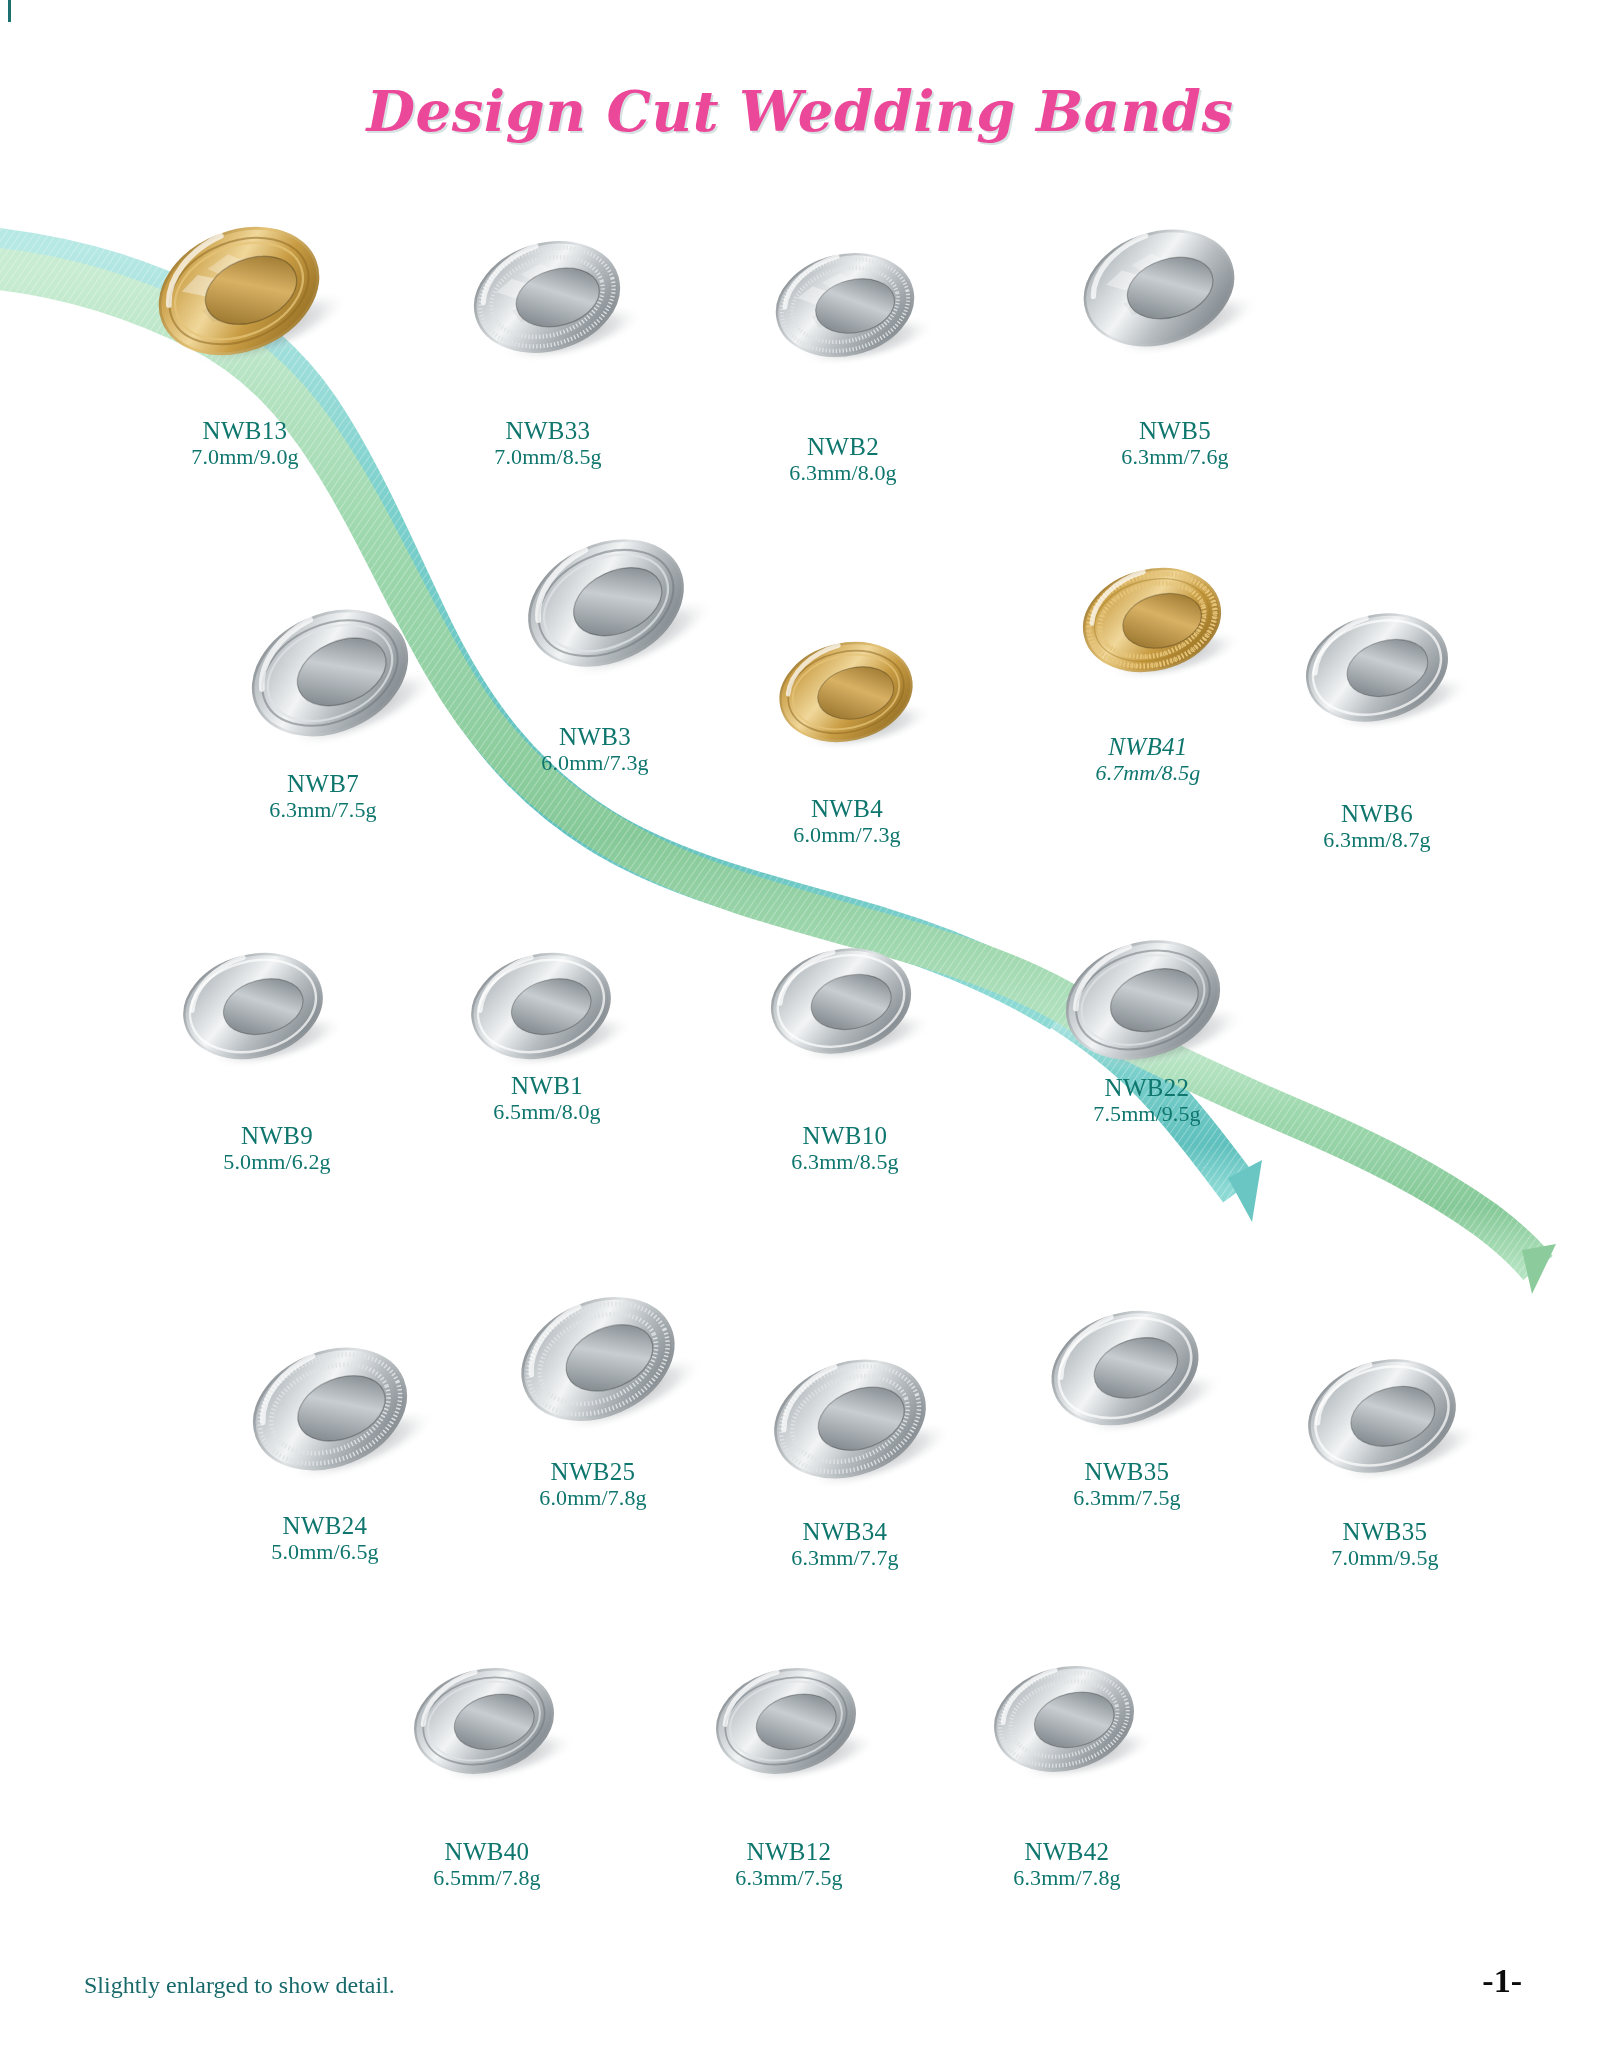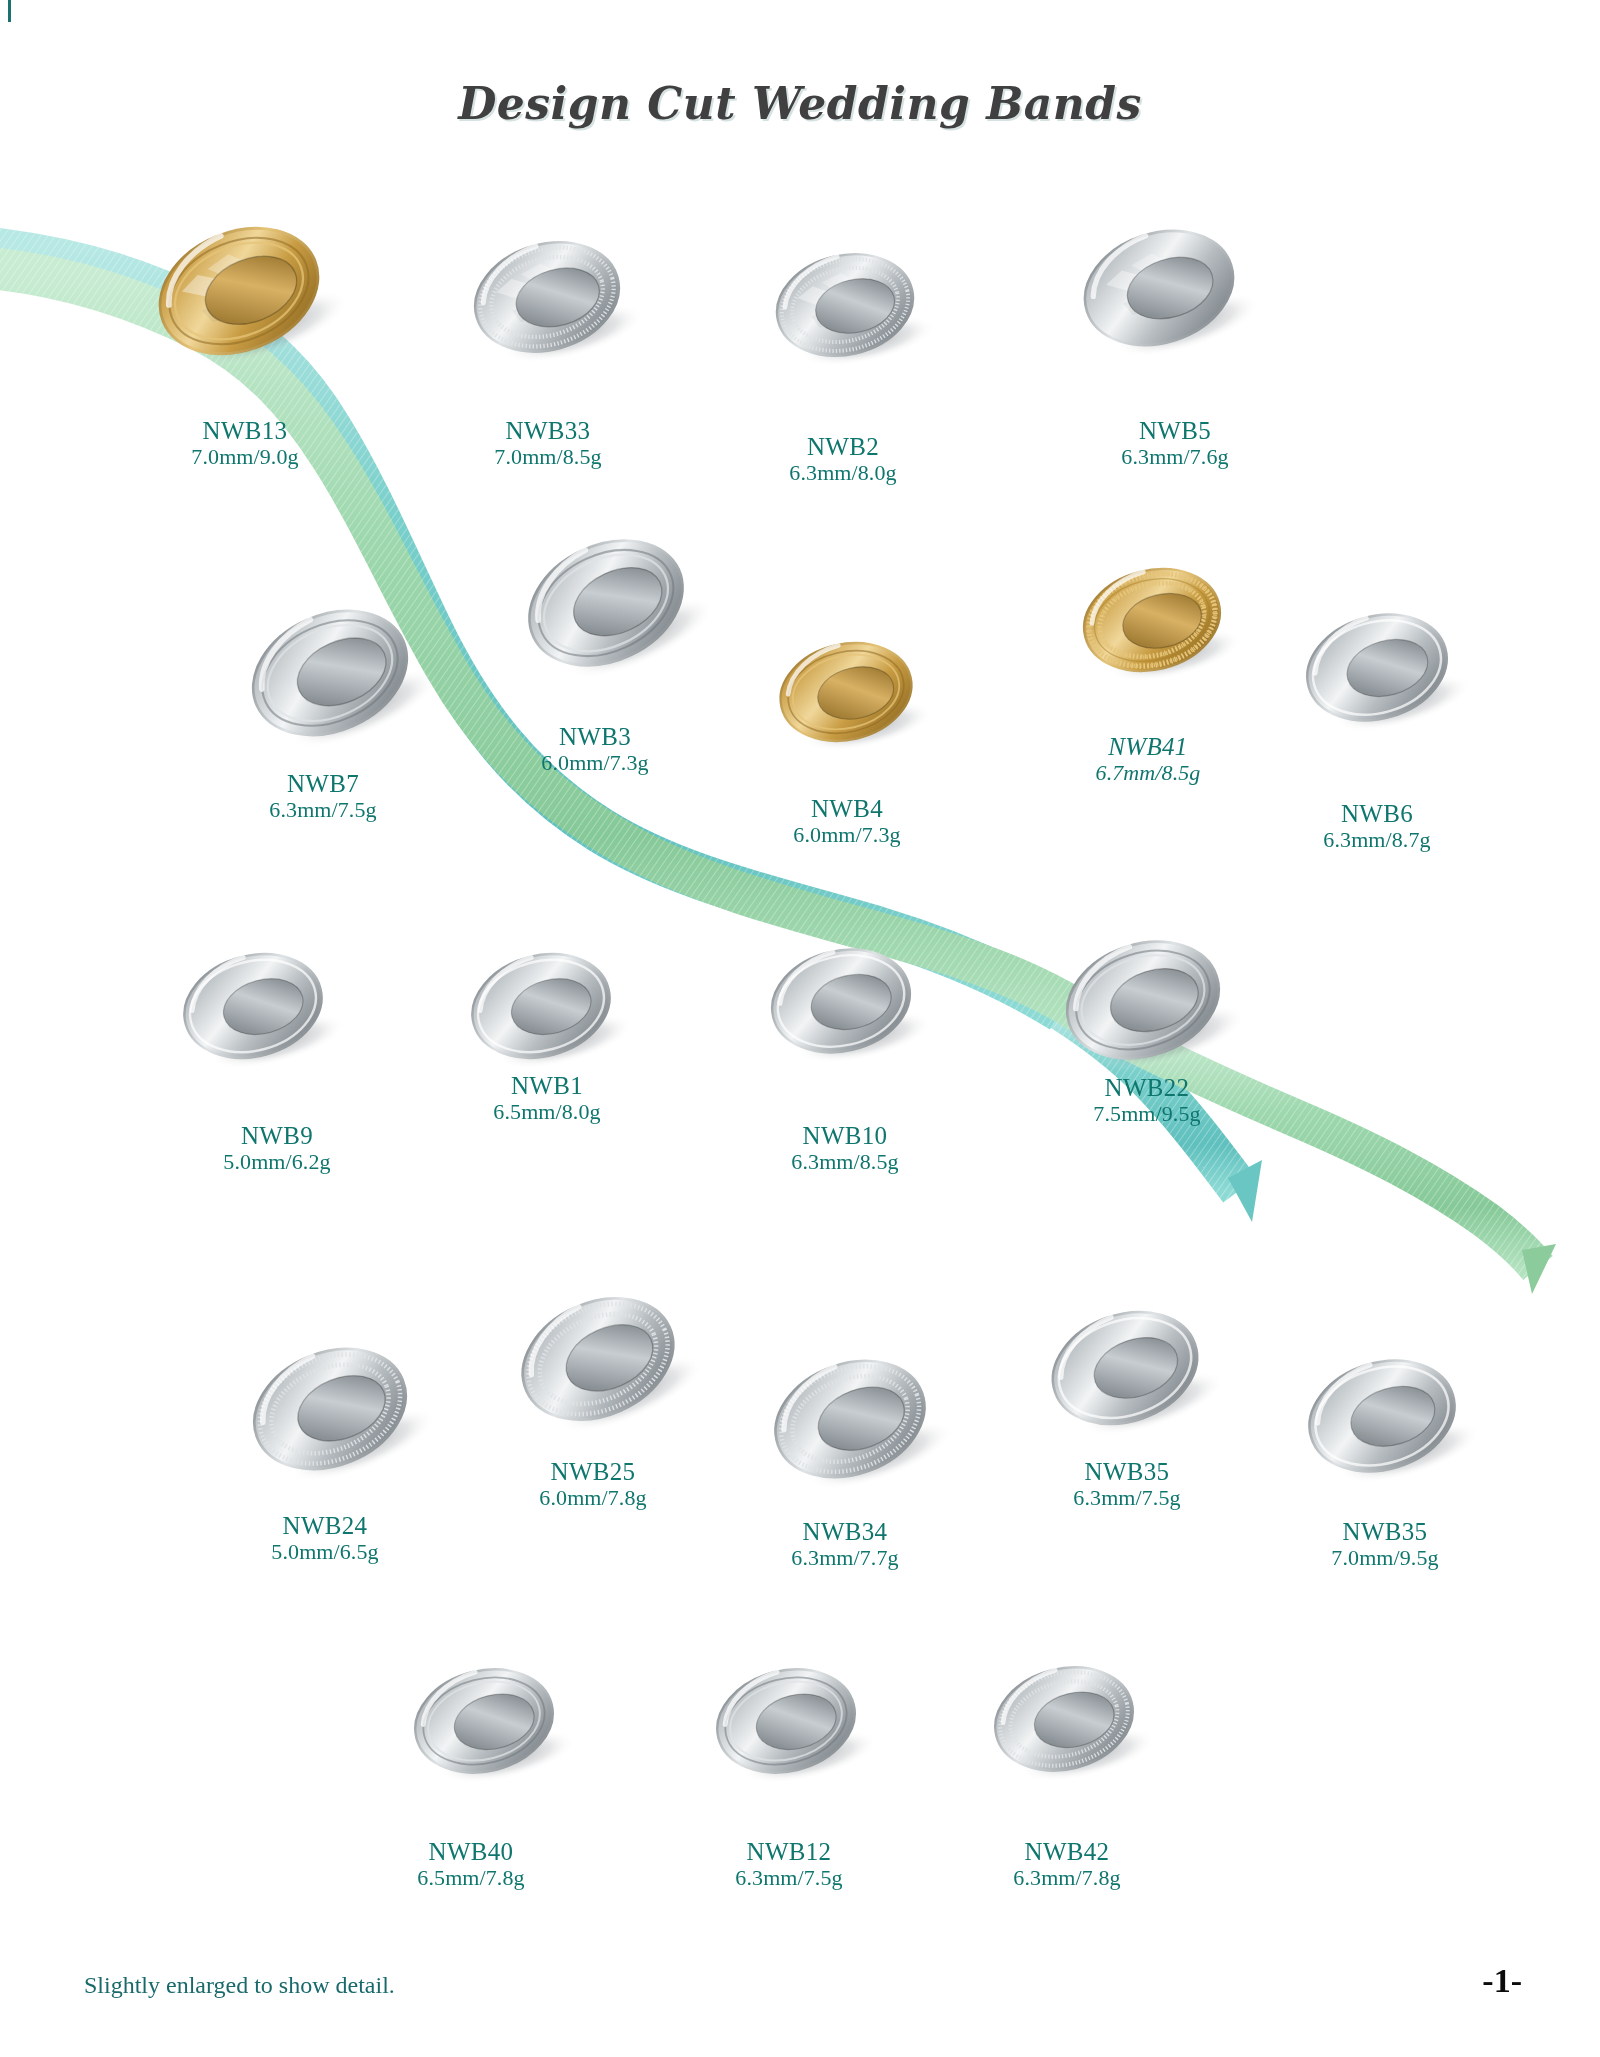--- a/index.html
+++ b/index.html
@@ -28,23 +28,23 @@
   }
 
   
   #title {
     position: absolute;
     top: 78px; left: 0; width: 100%;
     text-align: center;
     font-family: "DejaVu Serif", "Liberation Serif", serif;
     font-style: italic;
     font-weight: bold;
-    font-size: 44px;
+    font-size: 56px;
     letter-spacing: 0.5px;
-    color: #404040;
+    color: #ec4899;
     text-shadow: 2px 2px 0 rgba(120,160,160,0.30);
   }
 
   
   #ribbons {
     position: absolute; inset: 0;
     pointer-events: none;
   }
   #ribbons svg { display:block; width:1600px; height:2057px; }
 
@@ -1334,21 +1334,21 @@
       <span class="spec">6.3mm/7.7g</span>
     </div>
     <div class="caption" style="left: 1032px; top: 1458px; width: 190px;">
       <span class="code">NWB35</span>
       <span class="spec">6.3mm/7.5g</span>
     </div>
     <div class="caption" style="left: 1290px; top: 1518px; width: 190px;">
       <span class="code">NWB35</span>
       <span class="spec">7.0mm/9.5g</span>
     </div>
-    <div class="caption" style="left: 376px; top: 1838px; width: 190px;">
+    <div class="caption" style="left: 392px; top: 1838px; width: 190px;">
       <span class="code">NWB40</span>
       <span class="spec">6.5mm/7.8g</span>
     </div>
     <div class="caption" style="left: 694px; top: 1838px; width: 190px;">
       <span class="code">NWB12</span>
       <span class="spec">6.3mm/7.5g</span>
     </div>
     <div class="caption" style="left: 972px; top: 1838px; width: 190px;">
       <span class="code">NWB42</span>
       <span class="spec">6.3mm/7.8g</span>

